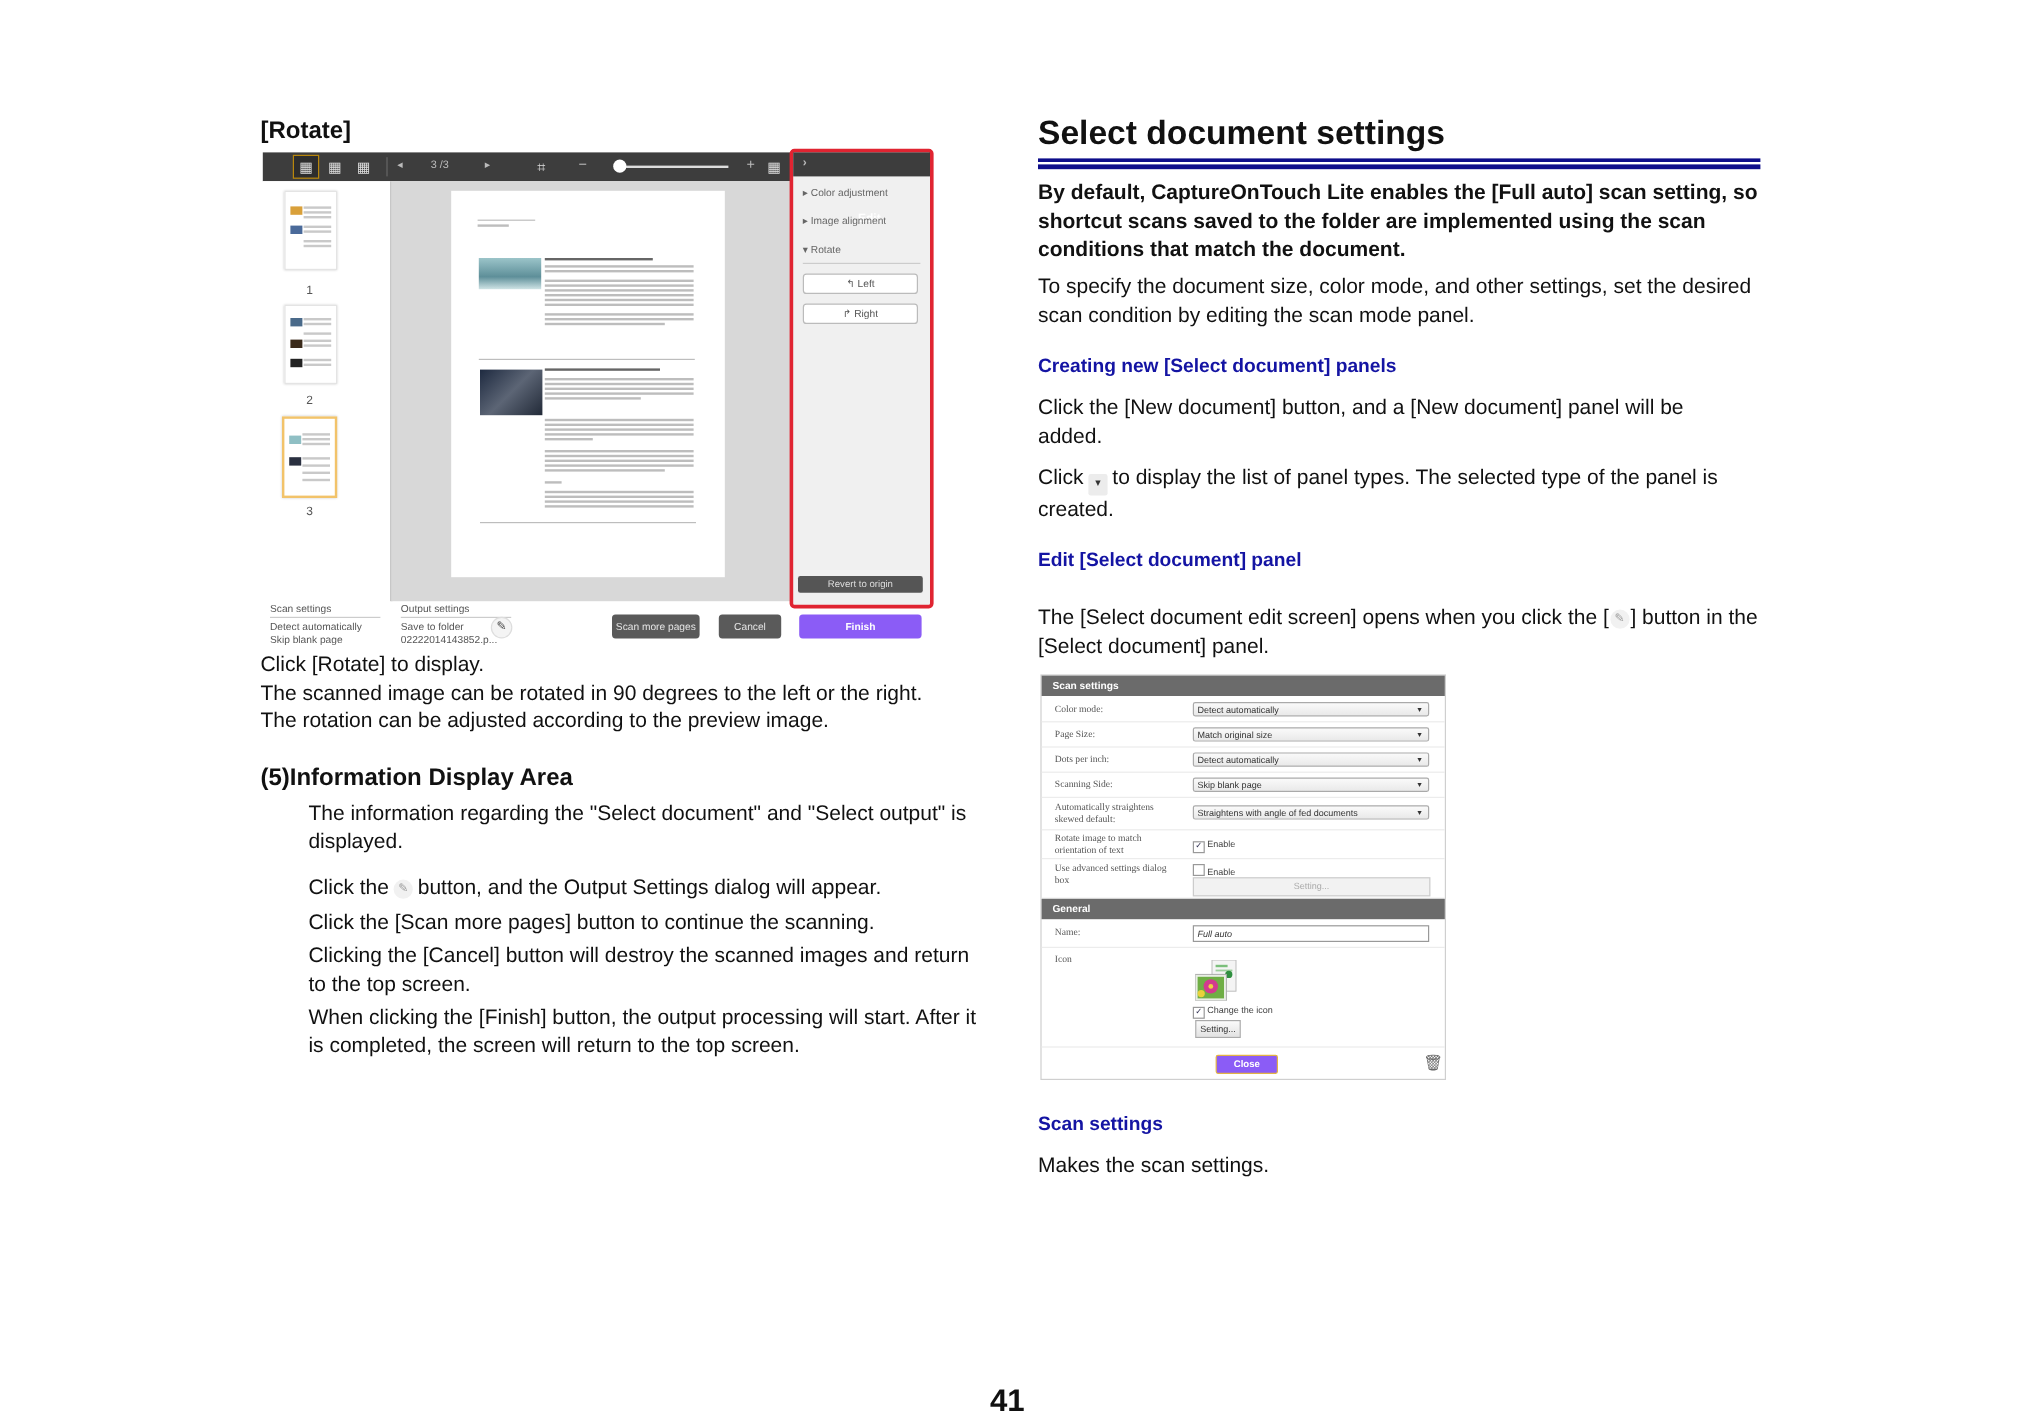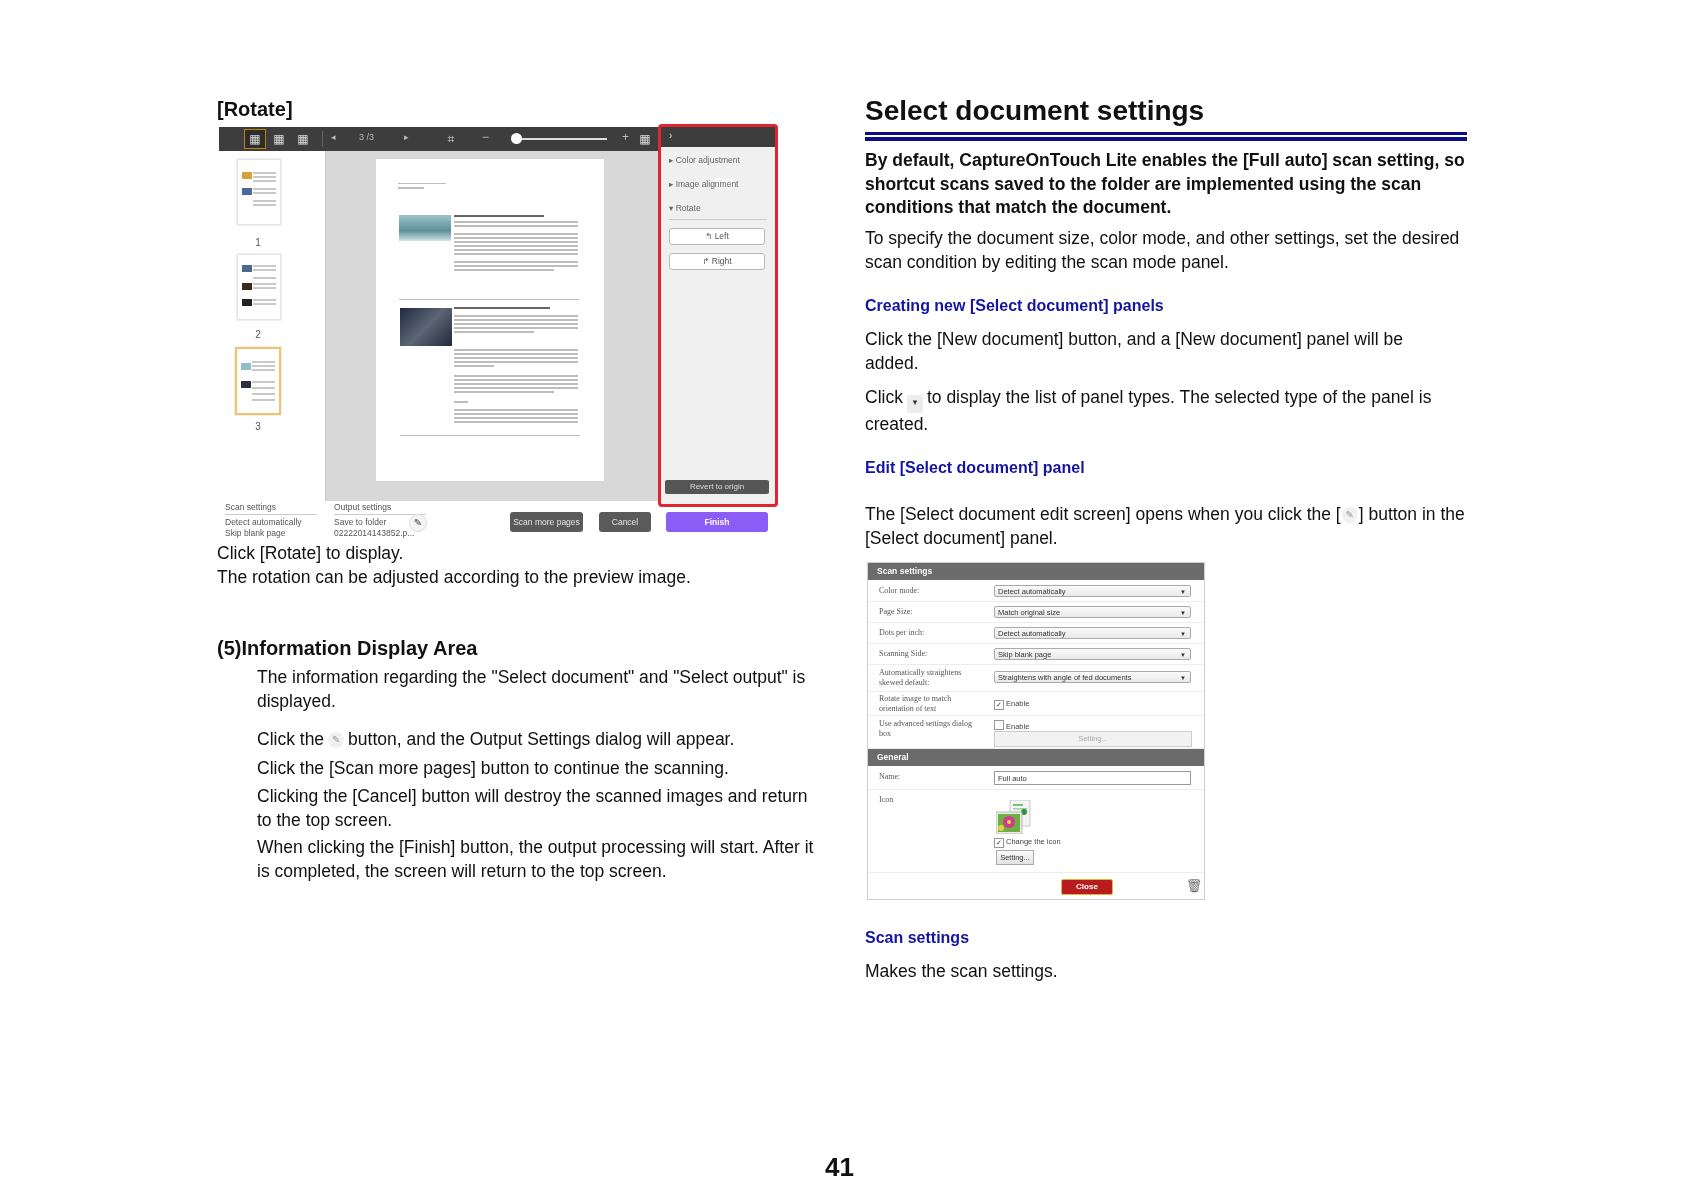--- a/index.html
+++ b/index.html
@@ -62,21 +62,21 @@
   .dialog { left:867px; top:562px; width:336px; height:336px; background:#fff; border:1px solid #cfcfcf; }
   .dlg-head { position:absolute; left:0; width:336px; height:17px; background:#6b6b6b; color:#fff; font-size:8.5px; font-weight:bold; padding-left:9px; box-sizing:border-box; line-height:17px; }
   .dlg-row { position:absolute; left:0; width:336px; border-bottom:1px solid #ececec; }
   .dlg-label { position:absolute; left:11px; font-size:8px; color:#555; line-height:10px; width:105px;font-family:Liberation Serif, serif; }
   .dlg-select { position:absolute; left:126px; width:197px; height:12px; border:1px solid #aaa; border-radius:2px; background:linear-gradient(#fafafa,#e9e9e9); font-size:7.5px; color:#333; line-height:12px; padding-left:3px; box-sizing:border-box; }
   .dlg-select .arr { position:absolute; right:4px; top:0; font-size:6px; color:#333; }
   .dlg-check { position:absolute; left:126px; font-size:7.5px; color:#444; }
   .dlg-check .box { display:inline-block; width:8px; height:8px; border:1px solid #999; vertical-align:-1px; margin-right:2px; font-size:7px; line-height:8px; text-align:center; color:#335; }
   .dlg-btn-wide { position:absolute; left:126px; width:196px; height:14px; border:1px solid #ccc; background:#f2f2f2; font-size:7.5px; color:#aaa; text-align:center; line-height:14px; }
   .dlg-input { position:absolute; left:126px; width:197px; height:14px; border:1px solid #999; background:#fff; font-size:7.5px; color:#333; line-height:14px; padding-left:3px; box-sizing:border-box; }
-  .dlg-close { position:absolute; left:145px; top:316px; width:50px; height:14px; background:#b91c1c; border:1px solid #e3b344; border-radius:2px; font-size:8px; font-weight:bold; color:#fff; text-align:center; line-height:14px;margin-left:48px; }
+  .dlg-close { position:absolute; left:145px; top:316px; width:50px; height:14px; background:#8b5cf6; border:1px solid #e3b344; border-radius:2px; font-size:8px; font-weight:bold; color:#fff; text-align:center; line-height:14px; }
   .trash { position:absolute; left:318px; top:315px; font-size:13px; color:#666; }
   .app-icon { position:absolute; left:128px; top:237px; width:38px; height:34px; }
 
   .pagenum { left:825px; top:1152px; font-size:26px; font-weight:bold; color:#111; }
 </style>
 </head>
 <body>
 
 <div class="abs sec-title" style="left:217px; top:98px;">[Rotate]</div>
 
@@ -208,20 +208,21 @@
     <div class="ft-label" style="left:115px; top:27px;">02222014143852.p...</div>
     <div class="pencil-btn" style="left:190px; top:13px;">✎</div>
     <div class="ft-btn" style="left:291px; width:73px;">Scan more pages</div>
     <div class="ft-btn" style="left:380px; width:52px;">Cancel</div>
     <div class="ft-btn finish" style="left:447px; width:102px;">Finish</div>
   </div>
 </div>
 
 <div class="abs body-text" style="left:217px; top:542px; width:620px;">
   <div>Click [Rotate] to display.</div>
+  <div>The scanned image can be rotated in 90 degrees to the left or the right.</div>
   <div>The rotation can be adjusted according to the preview image.</div>
 </div>
 
 <div class="abs sec-title" style="left:217px; top:637px;">(5)Information Display Area</div>
 <div class="abs body-text" style="left:257px; top:666px; width:580px;">The information regarding the "Select document" and "Select output" is displayed.</div>
 
 <div class="abs body-text" style="left:257px; top:728px; width:590px;">
   <span>Click the</span><span class="inline-pen">✎</span><span>button, and the Output Settings dialog will appear.</span>
 </div>
 <div class="abs body-text" style="left:257px; top:757px; width:590px;">Click the [Scan more pages] button to continue the scanning.</div>
@@ -276,21 +277,21 @@
   <div class="dlg-row" style="top:152px; height:33px;">
     <div class="dlg-label" style="top:4px;">Use advanced settings dialog box</div>
     <div class="dlg-check" style="top:5px;"><span class="box"></span><span>Enable</span></div>
     <div class="dlg-btn-wide" style="top:16px;">Setting...</div>
   </div>
 
   <div class="dlg-head" style="top:186px;">General</div>
 
   <div class="dlg-row" style="top:203px; height:23px;">
     <div class="dlg-label" style="top:6px;">Name:</div>
-    <div class="dlg-input" style="top:5px;">Full auto</div>
+    <div class="dlg-input" style="top:5px;font-style:italic;">Full auto</div>
   </div>
   <div class="dlg-row" style="top:226px; height:83px;">
     <div class="dlg-label" style="top:6px;">Icon</div>
   </div>
   <svg class="app-icon" viewBox="0 0 38 34">
     <rect x="14" y="0" width="20" height="26" fill="#f4f4f4" stroke="#bbb" stroke-width="0.8"></rect>
     <rect x="17" y="4" width="10" height="2" fill="#7bbf7b"></rect>
     <rect x="17" y="8" width="14" height="1.5" fill="#9ccf9c"></rect>
     <circle cx="28" cy="12" r="3" fill="#2f8f3f"></circle>
     <rect x="0" y="12" width="26" height="22" fill="#e8eee4" stroke="#aaa" stroke-width="0.8"></rect>

